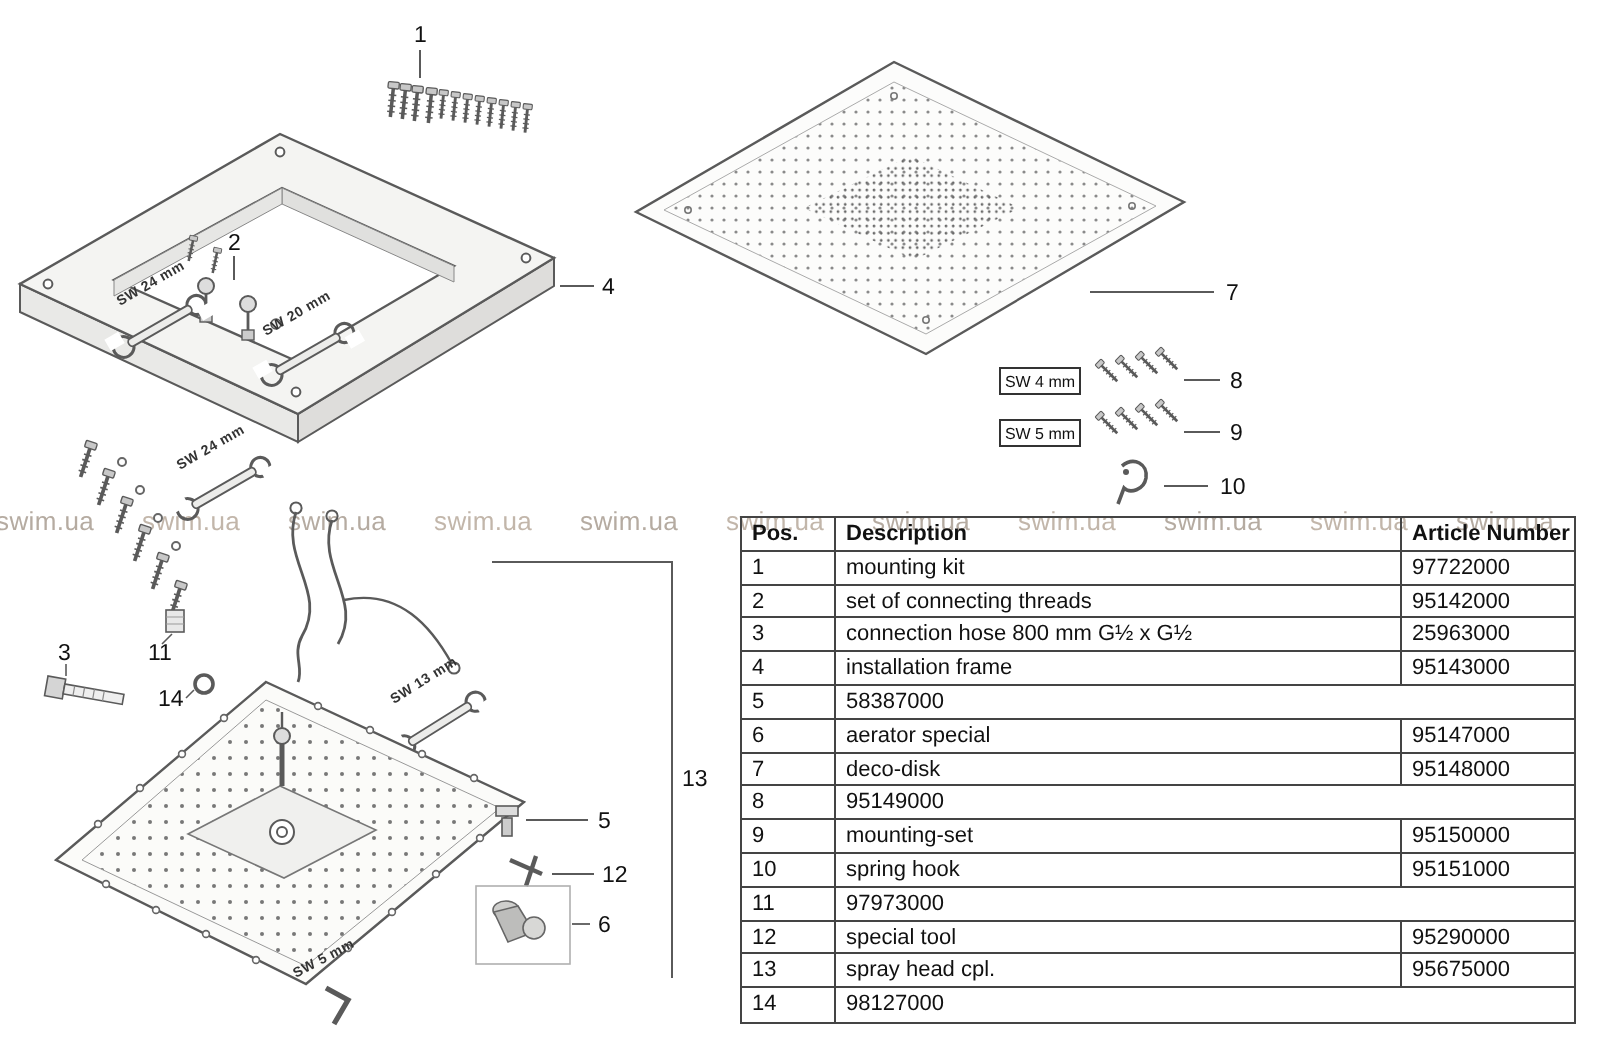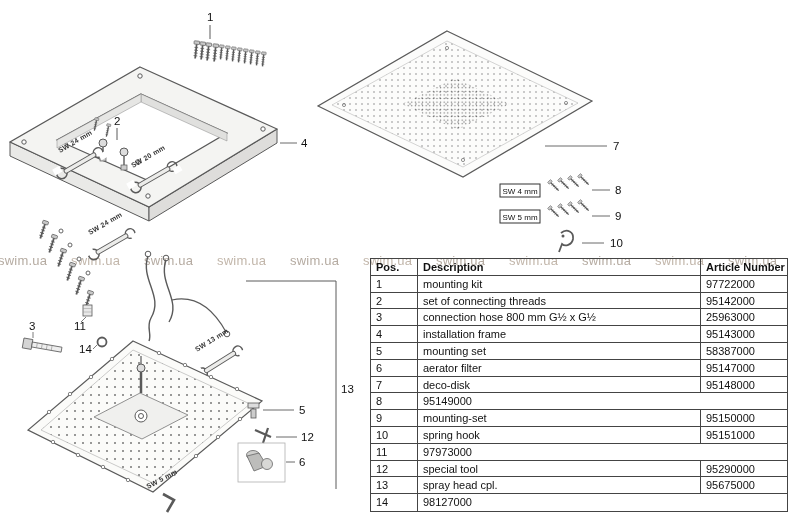--- a/index.html
+++ b/index.html
@@ -294,26 +294,25 @@
       <div class="td">connection hose 800 mm  G½ x G½</div>
       <div class="td">25963000</div>
     </div>
     <div class="tr">
       <div class="td">4</div>
       <div class="td">installation frame</div>
       <div class="td">95143000</div>
     </div>
     <div class="tr">
       <div class="td">5</div>
-      <div class="td">mounting set</div>
       <div class="td">58387000</div>
     </div>
     <div class="tr">
       <div class="td">6</div>
-      <div class="td">aerator filter</div>
+      <div class="td">aerator special</div>
       <div class="td">95147000</div>
     </div>
     <div class="tr">
       <div class="td">7</div>
       <div class="td">deco-disk</div>
       <div class="td">95148000</div>
     </div>
     <div class="tr">
       <div class="td">8</div>
       <div class="td">95149000</div>

